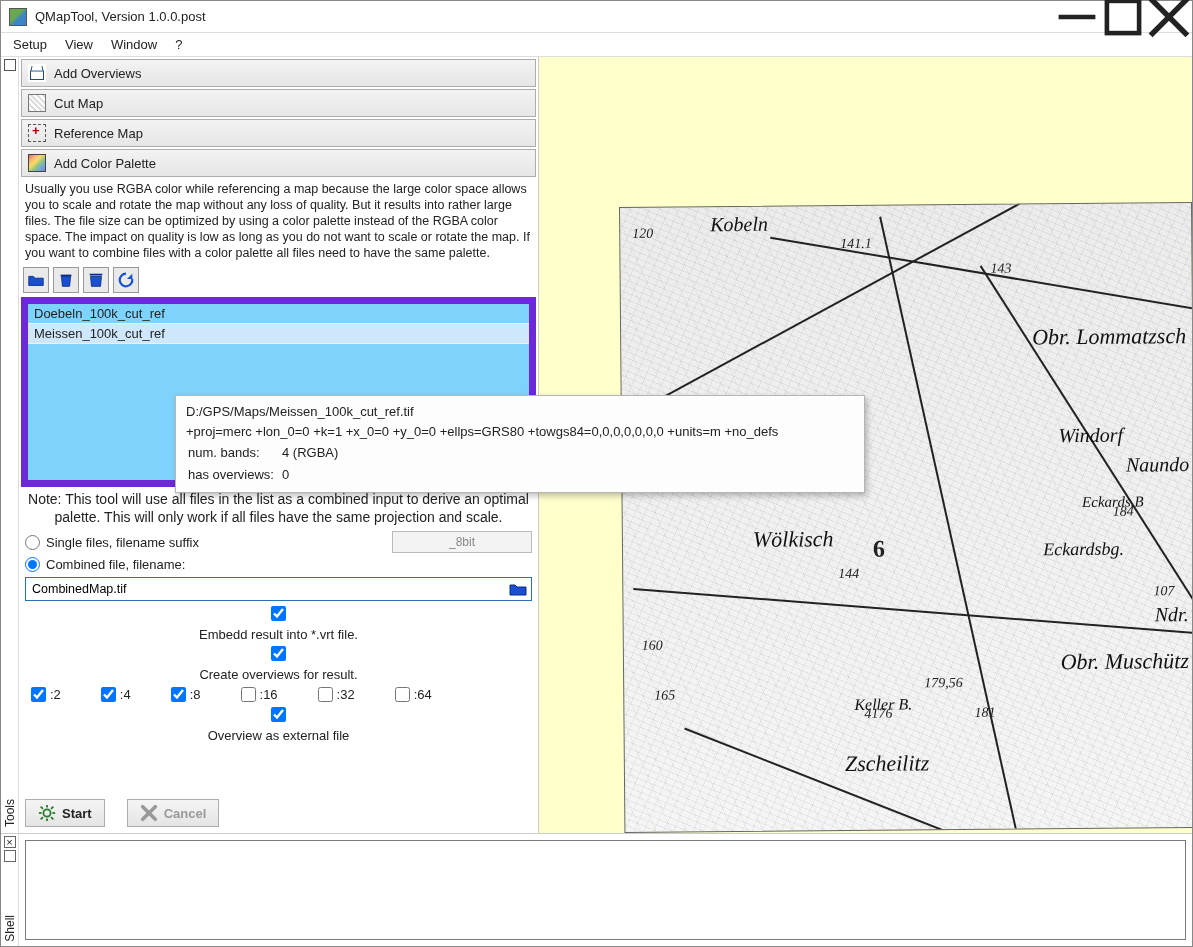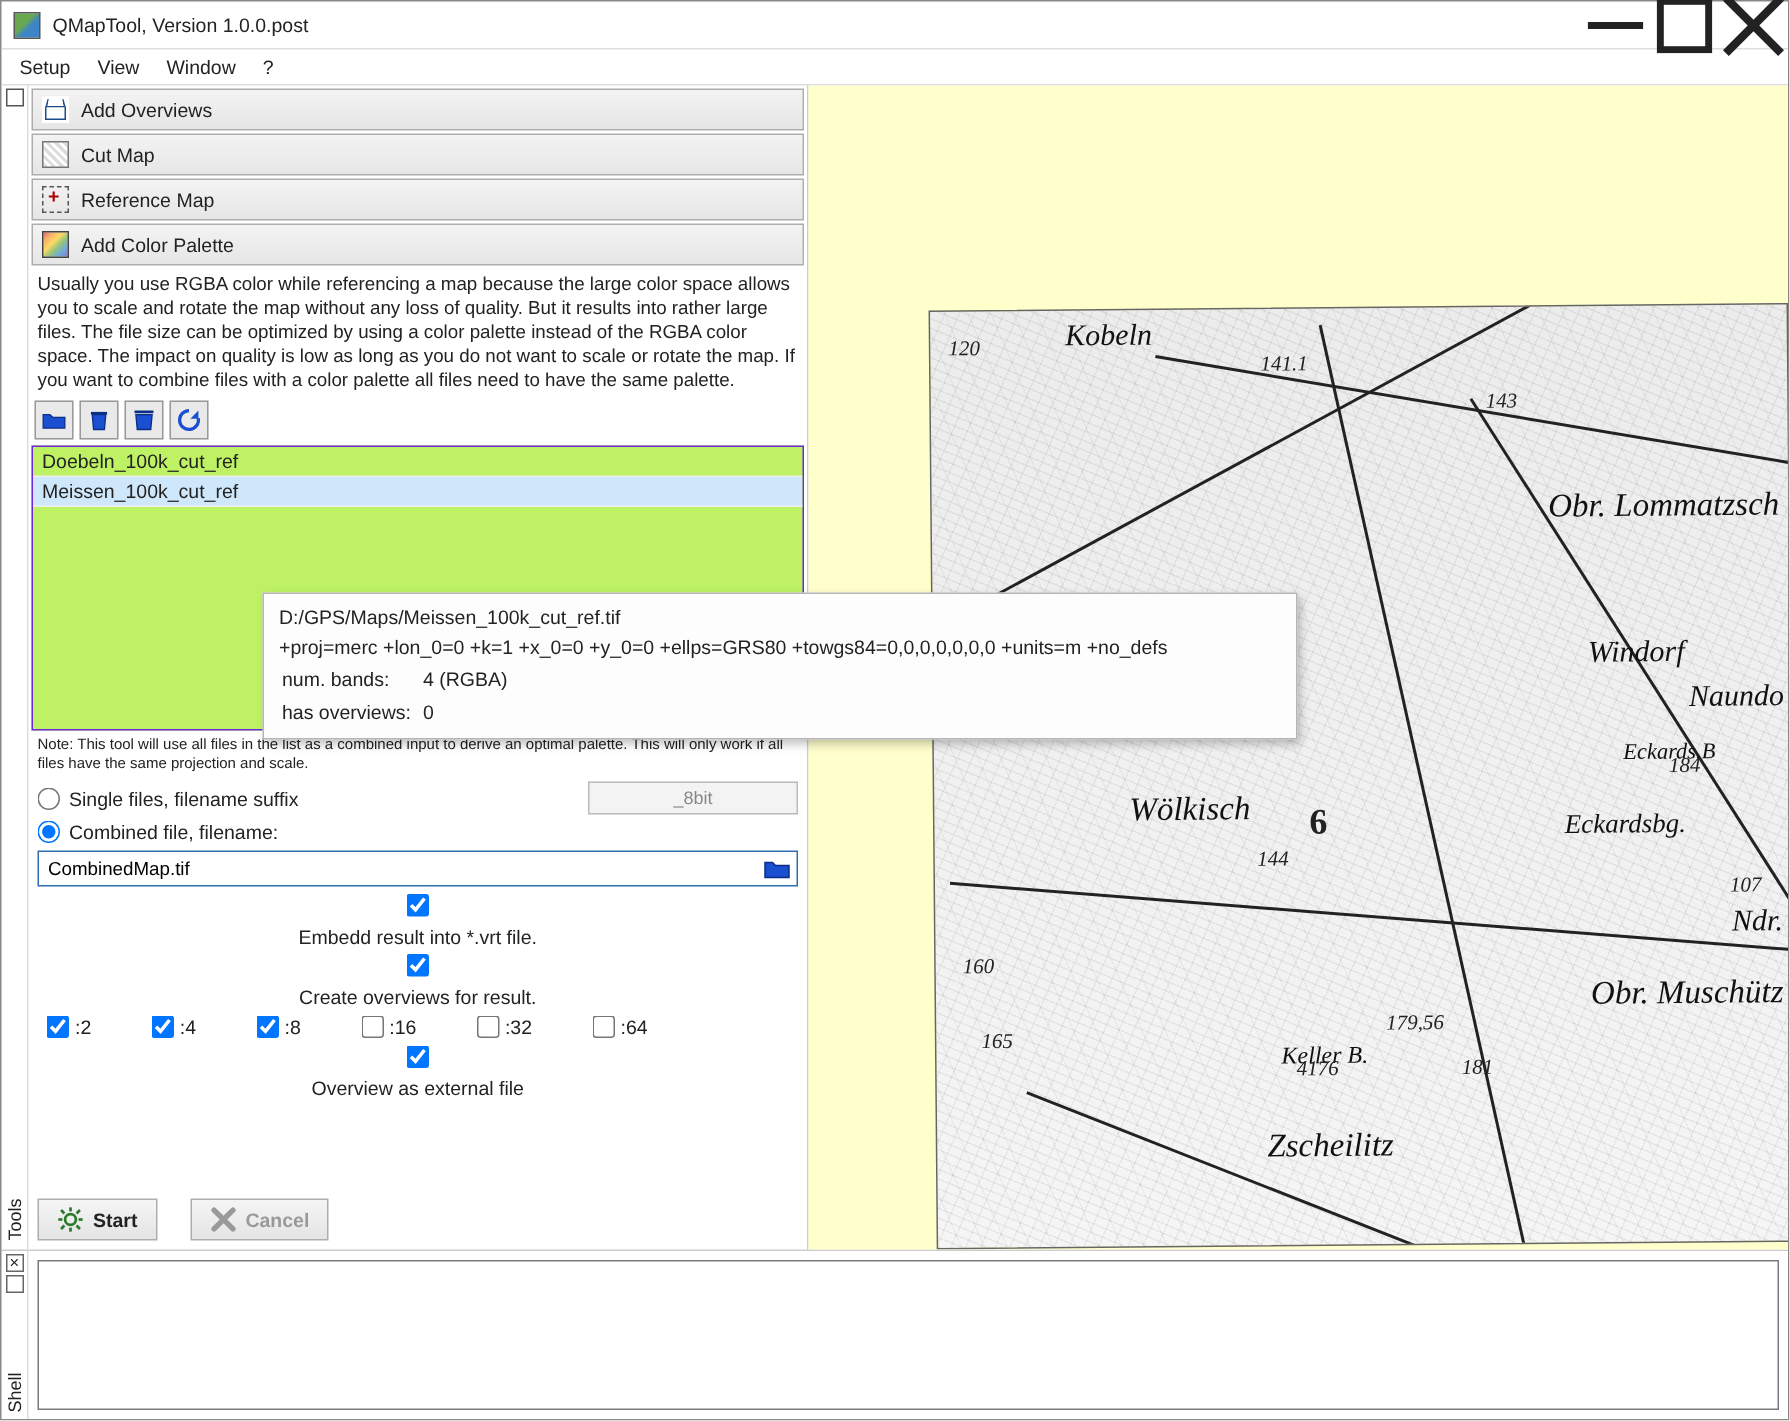--- a/index.html
+++ b/index.html
@@ -26,24 +26,24 @@
   .ico-overview::before{content:"";position:absolute;left:2px;right:2px;bottom:2px;height:8px;border:1px solid #1a4b8c;border-top:none;}
   .ico-overview::after{content:"";position:absolute;left:3px;right:3px;top:1px;height:6px;border-bottom:1px solid #1a4b8c; border-left:1px solid #1a4b8c; border-right:1px solid #1a4b8c; transform:perspective(20px) rotateX(40deg);}
   .ico-cut{ border:1px solid #777; background:repeating-linear-gradient(45deg,#ddd,#ddd 2px,#fff 2px,#fff 4px);}
   .ico-ref{ border:1px dashed #555; position:relative;}
   .ico-ref::after{content:"+";position:absolute;left:3px;top:-2px;color:#a00;font-weight:bold;}
   .ico-palette{ background:linear-gradient(135deg,#e06666,#f6b26b,#ffd966,#93c47d,#6fa8dc,#8e7cc3); border:1px solid #444;}
   .desc { font-size:12.5px; line-height:1.28; padding:2px 4px;}
   .icon-row{ display:flex; gap:4px; padding:2px 2px;}
   .sq-btn{ width:26px;height:26px; border:1px solid #999; background:#e9e9e9; display:flex;align-items:center;justify-content:center; }
   .sq-btn svg{width:18px;height:18px;}
-  .file-list{ border:1px solid #6d28d9; background:#bef264; height:190px; overflow:auto;}
+  .file-list{ border:7px solid #6d28d9; background:#7dd3fc; height:190px; overflow:auto;}
   .file-list .item{ padding:2px 6px; border-bottom:1px solid #eee; cursor:default;}
   .file-list .item.selected{ background:#cfe7fb;}
-  .note{ font-size:10px; padding:2px 4px; line-height:1.25;}
+  .note{ font-size:14px; padding:2px 4px; line-height:1.25;text-align:center;}
   .radio-row{ display:flex; align-items:center; gap:6px; padding:1px 4px;}
   .radio-row .suffix-box{ margin-left:auto; width:140px; height:22px; border:1px solid #bbb; background:#f3f3f3; color:#888; text-align:center; font-size:12px; line-height:20px;}
   .combined-input{ display:flex; align-items:center; border:1px solid #2f6fb0; margin:2px 4px; height:24px;}
   .combined-input input{ flex:1; border:none; outline:none; padding:2px 6px; font-size:12.5px; font-family:inherit;}
   .combined-input .folder-ic{ width:20px;height:18px; margin-right:3px; cursor:pointer;}
   .chk-row{ display:flex; align-items:center; gap:6px; padding:1px 4px;flex-direction:column;}
   input[type=checkbox],input[type=radio]{ width:15px;height:15px; margin:0;}
   .scale-row{ display:flex; gap:40px; padding:2px 10px;}
   .scale-row label{ display:flex; align-items:center; gap:4px;}
   .action-row{ margin-top:auto; display:flex; gap:22px; padding:6px 4px 4px 4px;}

